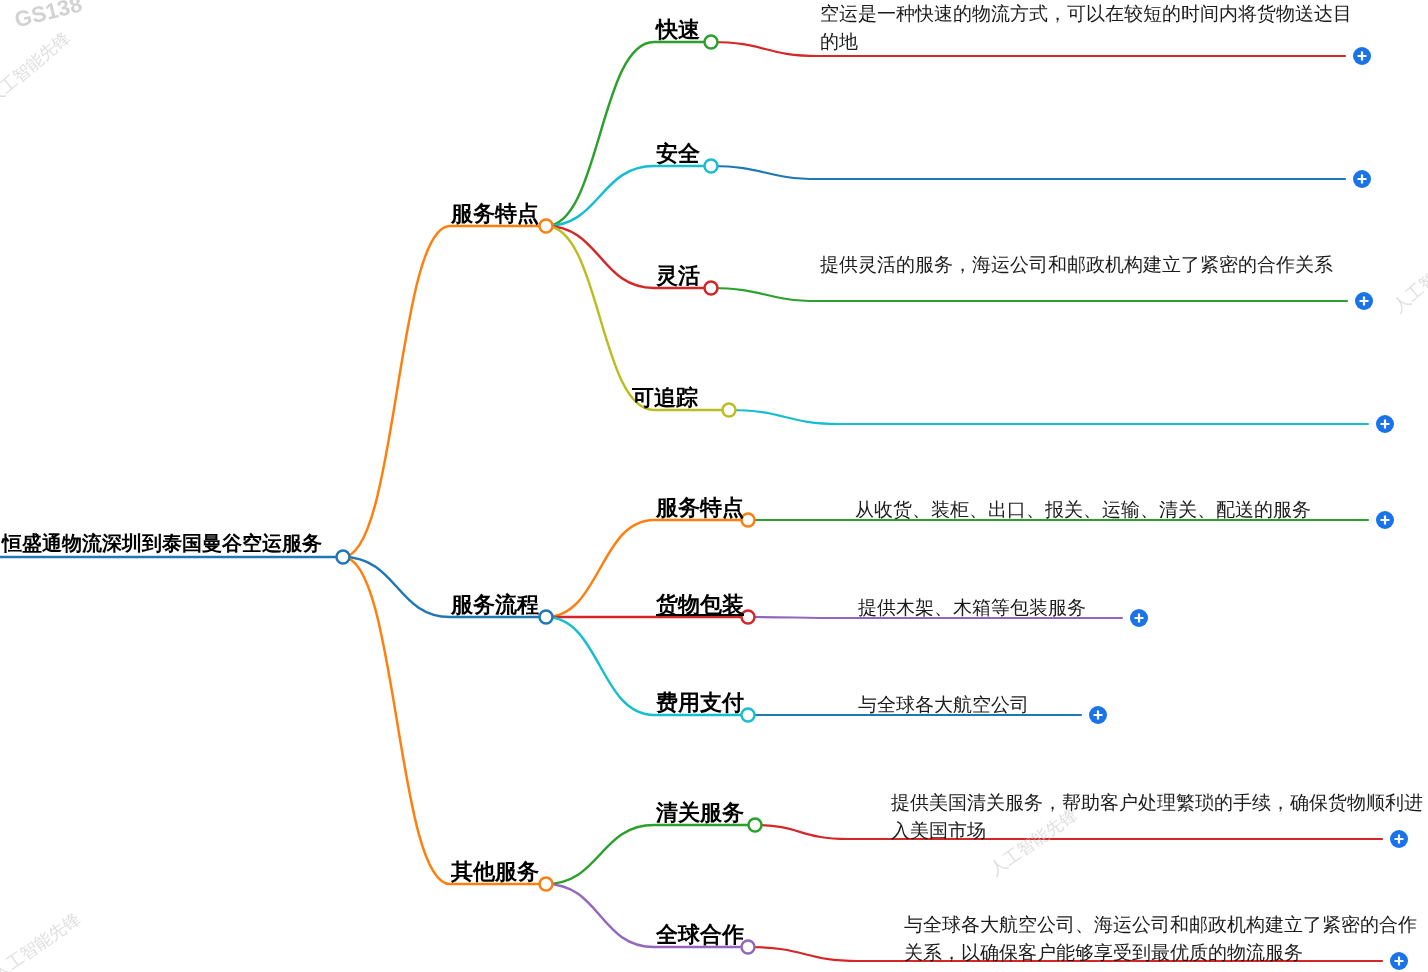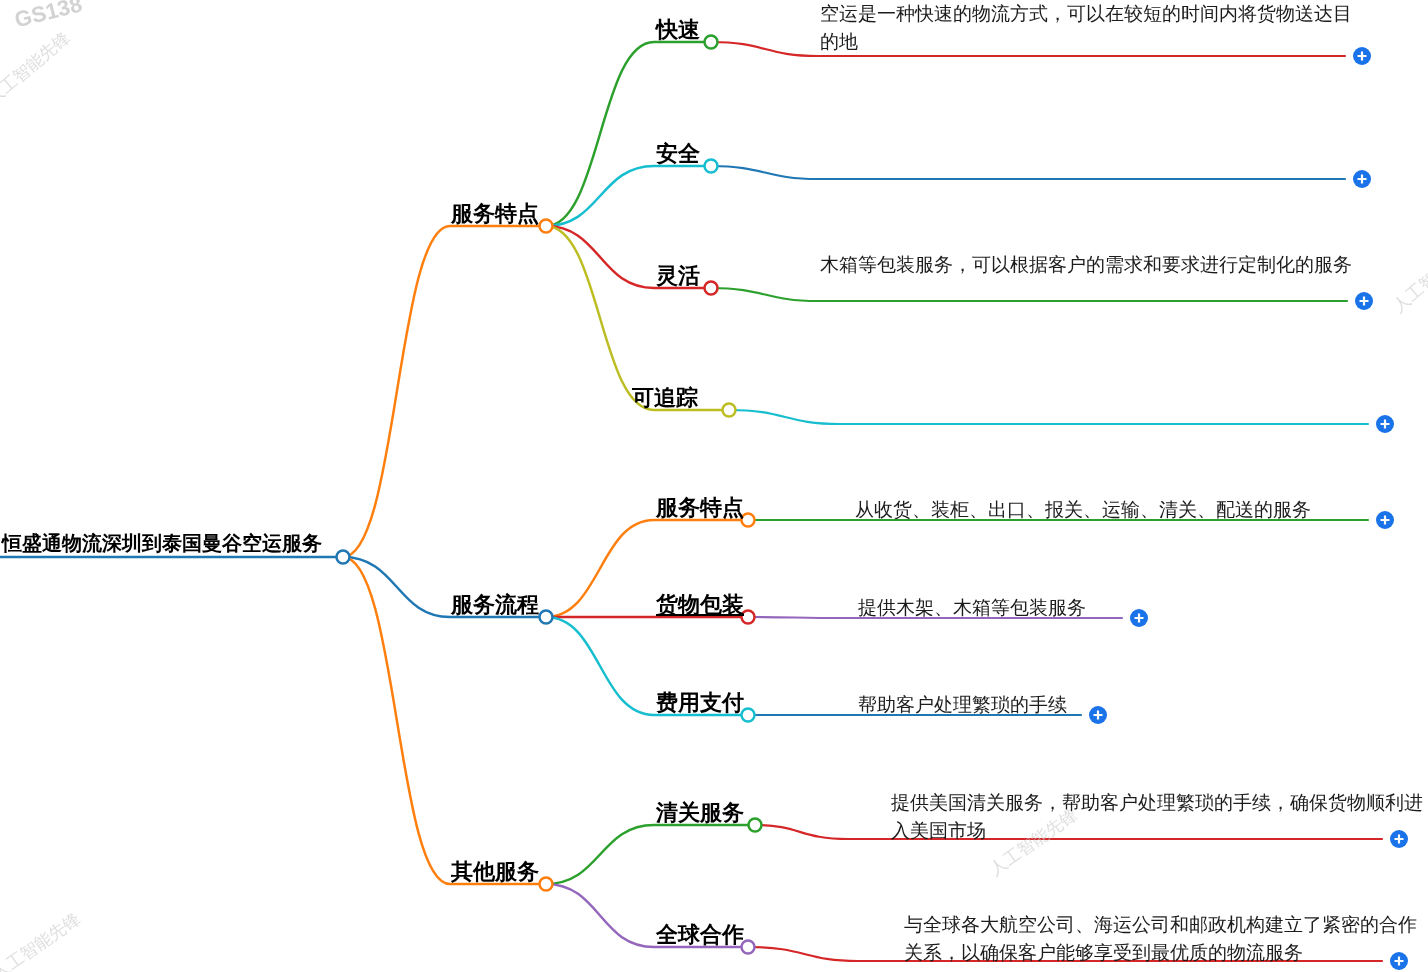--- a/index.html
+++ b/index.html
@@ -123,25 +123,25 @@
   <div class="label" style="left:632px; top:387px;">可追踪</div>
 
   <div class="label" style="left:656px; top:497px;">服务特点</div>
   <div class="label" style="left:656px; top:594px;text-decoration:underline;">货物包装</div>
   <div class="label" style="left:656px; top:692px;">费用支付</div>
 
   <div class="label" style="left:656px; top:802px;">清关服务</div>
   <div class="label" style="left:656px; top:924px;">全球合作</div>
 
   <div class="desc" style="left:820px; top:0; width:535px;">空运是一种快速的物流方式，可以在较短的时间内将货物送达目的地</div>
-  <div class="desc" style="left:820px; top:251px; width:535px;">木箱等包装服务，可以根据客户的需求和要求进行定制化的服务</div>
+  <div class="desc" style="left:820px; top:251px; width:535px;">提供灵活的服务，海运公司和邮政机构建立了紧密的合作关系</div>
 
   <div class="desc nowrap" style="left:855px; top:496px;">从收货、装柜、出口、报关、运输、清关、配送的服务</div>
   <div class="desc nowrap" style="left:858px; top:594px;">提供木架、木箱等包装服务</div>
-  <div class="desc nowrap" style="left:858px; top:691px;">帮助客户处理繁琐的手续</div>
+  <div class="desc nowrap" style="left:858px; top:691px;">与全球各大航空公司</div>
 
   <div class="desc" style="left:891px; top:789px; width:540px;">提供美国清关服务，帮助客户处理繁琐的手续，确保货物顺利进入美国市场</div>
   <div class="desc" style="left:863px; top:911px; width:528px;margin-left:41px;">与全球各大航空公司、海运公司和邮政机构建立了紧密的合作关系，以确保客户能够享受到最优质的物流服务</div>
 
   <div class="wm wm-big" style="left:12px; top:8px; transform:rotate(-14deg);">GS138</div>
   <div class="wm" style="left:-18px; top:92px; transform:rotate(-40deg);">人工智能先锋</div>
   <div class="wm" style="left:1388px; top:300px; transform:rotate(-40deg);">人工智能先锋</div>
   <div class="wm" style="left:985px; top:862px; transform:rotate(-35deg);">人工智能先锋</div>
   <div class="wm" style="left:-12px; top:966px; transform:rotate(-35deg);">人工智能先锋</div>
 

